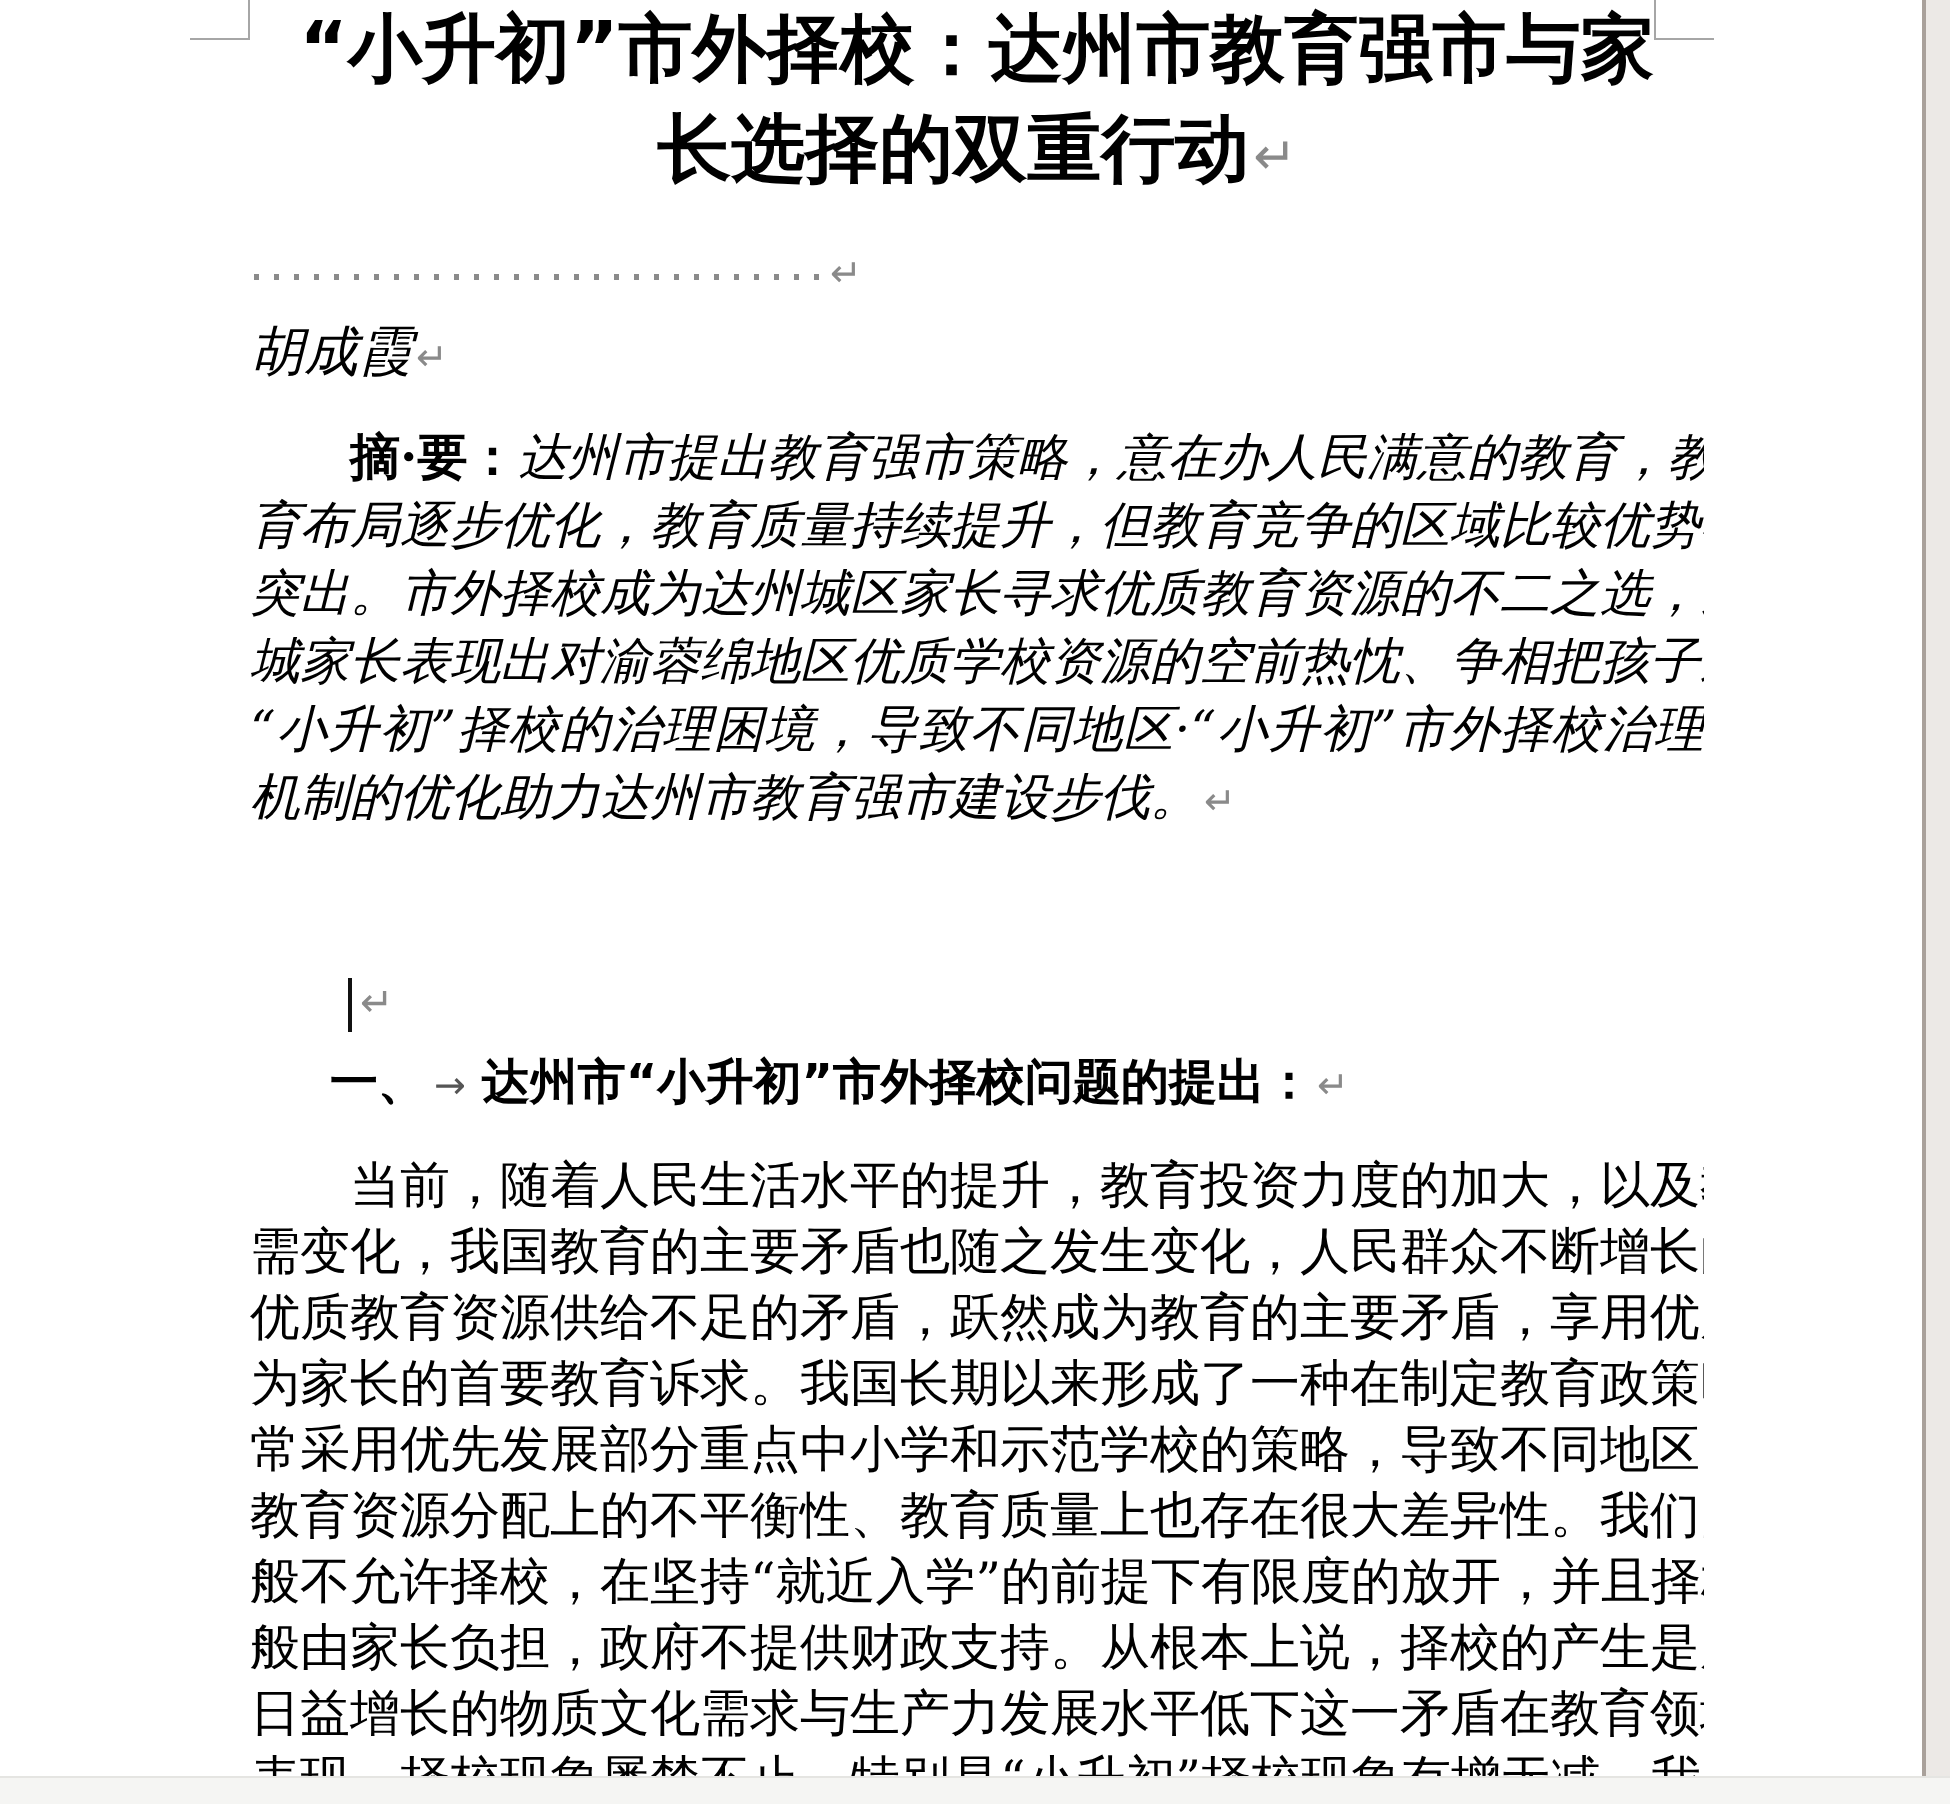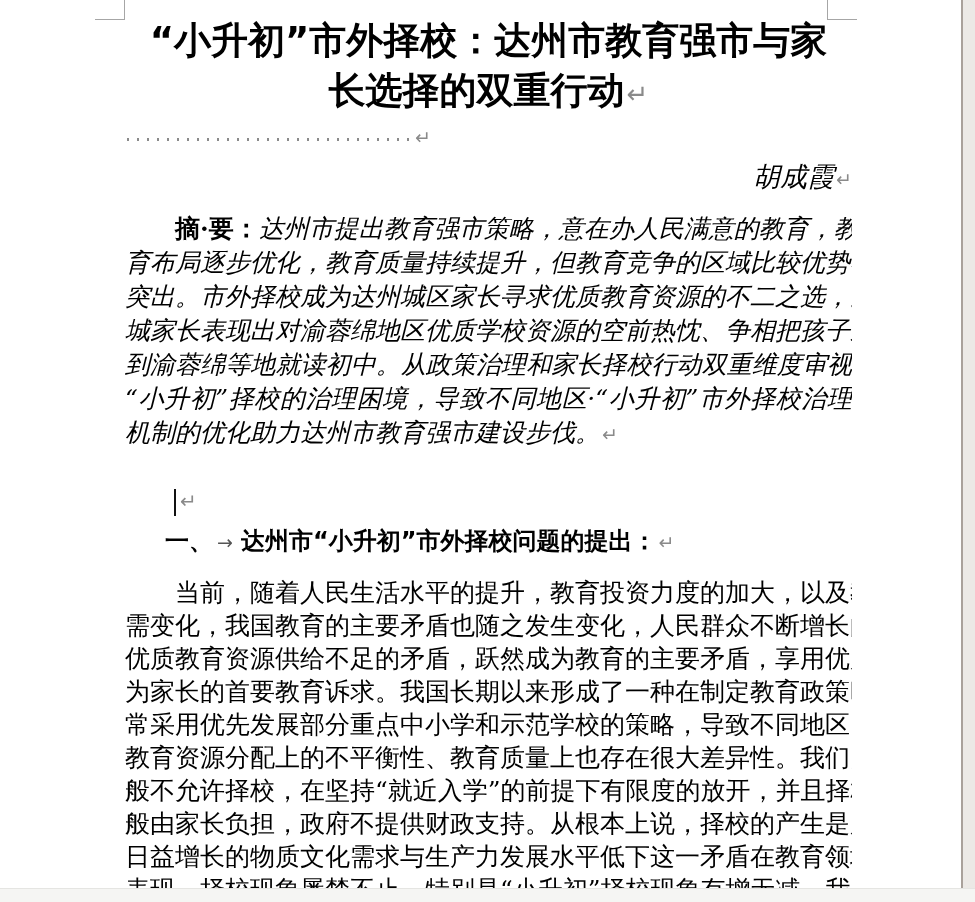--- a/index.html
+++ b/index.html
@@ -28,39 +28,39 @@
     background:var(--bottom-bar);border-top:1px solid #e5e5e2;box-sizing:border-box;z-index:6;
   }
   
   .crop-mark{position:absolute;top:0;width:30px;height:20px;box-sizing:border-box;z-index:2;}
   .crop-mark.left{left:95px;border-right:1px solid var(--crop-mark);border-bottom:1px solid var(--crop-mark);}
   .crop-mark.right{left:827px;border-left:1px solid var(--crop-mark);border-bottom:1px solid var(--crop-mark);}
 
   .content{position:absolute;left:125px;top:0;width:727px;z-index:1;}
 
   .doc-title{
-    margin:0;padding-top:16px;text-align:center;
+    margin:0;text-align:center;
     font-family:"DejaVu Sans","Liberation Sans",sans-serif;
     font-weight:bold;font-size:37px;line-height:50px;color:var(--text);
   }
   .pmark{
     font-family:"DejaVu Sans","Liberation Sans",sans-serif;
     color:var(--mark-gray);font-weight:normal;font-size:19px;
     font-style:normal;margin-left:2px;
   }
   .doc-title .pmark{font-size:26px;}
 
   .dotted-row{position:absolute;left:2px;top:126px;height:22px;line-height:22px;}
   .dots-gfx{
     display:inline-block;width:286px;height:3px;vertical-align:middle;
     background:repeating-linear-gradient(90deg,var(--mark-gray) 0 2.5px,transparent 2.5px 10px);
   }
 
   .author-row{
-    position:absolute;left:0;top:160px;width:100%;text-align:right;
+    position:absolute;left:0;top:160px;width:100%;text-align:left;
     font-size:27px;line-height:34px;font-style:italic;
   }
 
   .abstract{position:absolute;left:0;top:212px;width:727px;font-size:25px;line-height:34px;font-style:italic;}
   .line{
     white-space:nowrap;overflow:hidden;height:34px;
     text-align:justify;text-align-last:justify;
   }
   .line.loose{text-align:right;text-align-last:left;}
   .indent{padding-left:50px;box-sizing:border-box;}
@@ -107,21 +107,20 @@
 
     <div class="author-row">
       <span>胡成霞</span><span class="pmark">↵</span>
     </div>
 
     <div class="abstract">
       <div class="line indent"><span class="b">摘·要：</span><span>达州市提出教育强市策略，意在办人民满意的教育，教</span></div>
       <div class="line">育布局逐步优化，教育质量持续提升，但教育竞争的区域比较优势不</div>
       <div class="line">突出。市外择校成为达州城区家长寻求优质教育资源的不二之选，达</div>
       <div class="line">城家长表现出对渝蓉绵地区优质学校资源的空前热忱、争相把孩子送</div>
-      <div class="line">到渝蓉绵等地就读初中。从政策治理和家长择校行动双重维度审视</div>
       <div class="line">“小升初”择校的治理困境，导致不同地区·“小升初”市外择校治理</div>
       <div class="line loose"><span>机制的优化助力达州市教育强市建设步伐。</span><span class="pmark">↵</span></div>
     </div>
 
     <div class="caret-para">
       <span class="caret"></span>
       <span class="pmark">↵</span>
     </div>
 
     <div class="section-heading">

